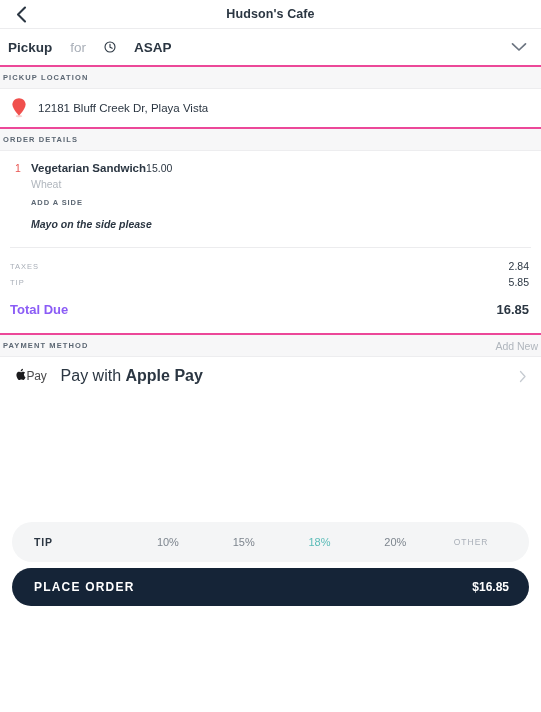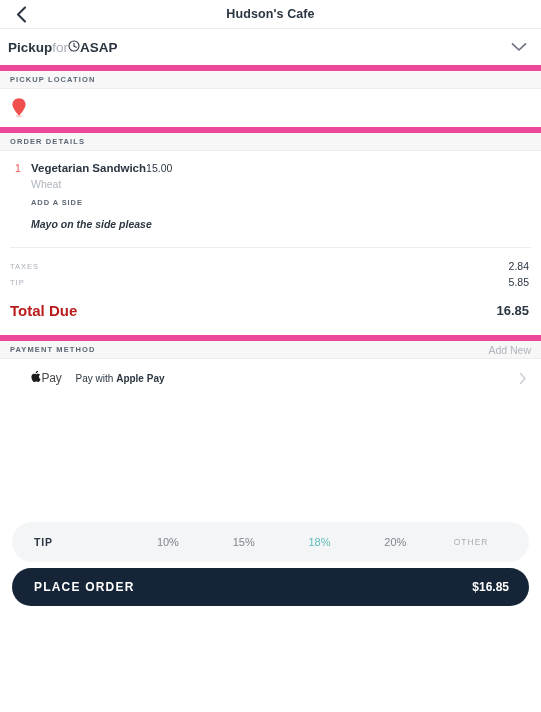--- a/index.html
+++ b/index.html
@@ -66,43 +66,43 @@
     flex: 0 0 36px;
     display: flex;
     align-items: center;
     padding: 0 14px 0 8px;
     background: #ffffff;
     cursor: pointer;
   }
   .pickup-text {
     font-size: 13.5px;
     display: flex;
-    align-items: flex-start;
-    gap: 0;
+    align-items: center;
+    gap: 18px;
   }
   .pickup-strong { font-weight: bold; color: #2b3642; }
   .pickup-for { color: #a9afb8; font-weight: normal; }
   .clock-icon { display: inline-flex; align-items: center; }
   .pickup-when { font-weight: bold; color: #2b3642; }
   .chev-down {
     margin-left: auto;
     display: flex;
     align-items: center;
     cursor: pointer;
   }
 
   
   .section-band {
     background: #f7f7f8;
     height: 24px;
     flex: 0 0 24px;
     display: flex;
     align-items: center;
-    padding: 0 10px;
-    border-top: 6px solid #ec4899;
+    padding: 0 3px;
+    border-top: 2px solid #ec4899;
     border-bottom: 1px solid #ededef;
   }
   .section-band .label {
     font-size: 7.5px;
     font-weight: bold;
     letter-spacing: 1.1px;
     color: #5c6773;
     text-transform: uppercase;
   }
   .section-band .action {
@@ -210,57 +210,57 @@
     margin-left: auto;
     font-size: 10.5px;
     color: #2b3642;
   }
   .grand-line {
     display: flex;
     align-items: center;
     margin-top: 12px;
   }
   .grand-line .k {
-    font-size: 15px;
-    font-weight: bold;
-    color: #b91c1c;
+    font-size: 13px;
+    font-weight: bold;
+    color: #8b5cf6;
     text-align: center;
   }
   .grand-line .v {
     margin-left: auto;
     font-size: 13px;
     font-weight: bold;
     color: #2b3642;
   }
 
   .spacer-before-payment { height: 16px; }
 
   
   .payment-row {
     height: 38px;
     flex: 0 0 38px;
     display: flex;
     align-items: center;
-    padding: 0 14px 0 30px;
+    padding: 0 14px 0 15px;
     gap: 14px;
     cursor: pointer;
   }
   .applepay-mark {
     display: flex;
     align-items: center;
     font-size: 12px;
     color: #1c1c1e;
     letter-spacing: -.2px;
   }
   .applepay-mark .pay-word {
     font-size: 12px;
     color: #4a4a4c;
     margin-left: .5px;
   }
-  .payment-label { font-size: 10px; color: #2b3642; }
+  .payment-label { font-size: 16px; color: #2b3642; }
   .payment-label b { font-weight: bold; }
   .chev-right {
     margin-left: auto;
     display: flex;
     align-items: center;
   }
 
   .flex-fill { flex: 1 1 auto; }
 
   
@@ -361,20 +361,21 @@
   <div class="section-band">
     <span class="label">PICKUP LOCATION</span>
   </div>
   <div class="location-row">
     <span class="pin-icon">
       <svg width="16" height="22" viewBox="0 0 16 22">
         <ellipse cx="8" cy="19.2" rx="3.2" ry="1.1" fill="#e8534f" opacity="0.28"></ellipse>
         <path d="M8 1.2 C4.3 1.2 1.4 4.0 1.4 7.6 C1.4 12.0 8 18.6 8 18.6 C8 18.6 14.6 12.0 14.6 7.6 C14.6 4.0 11.7 1.2 8 1.2 Z" fill="#f0504d"></path>
       </svg>
     </span>
+    <span class="location-text">12181 Bluff Creek Dr, Playa Vista</span>
   </div>
 
   <div class="section-band">
     <span class="label">ORDER DETAILS</span>
   </div>
 
   <div class="order-body">
     <div class="item-row">
       <div class="item-qty">1</div>
       <div class="item-main">

